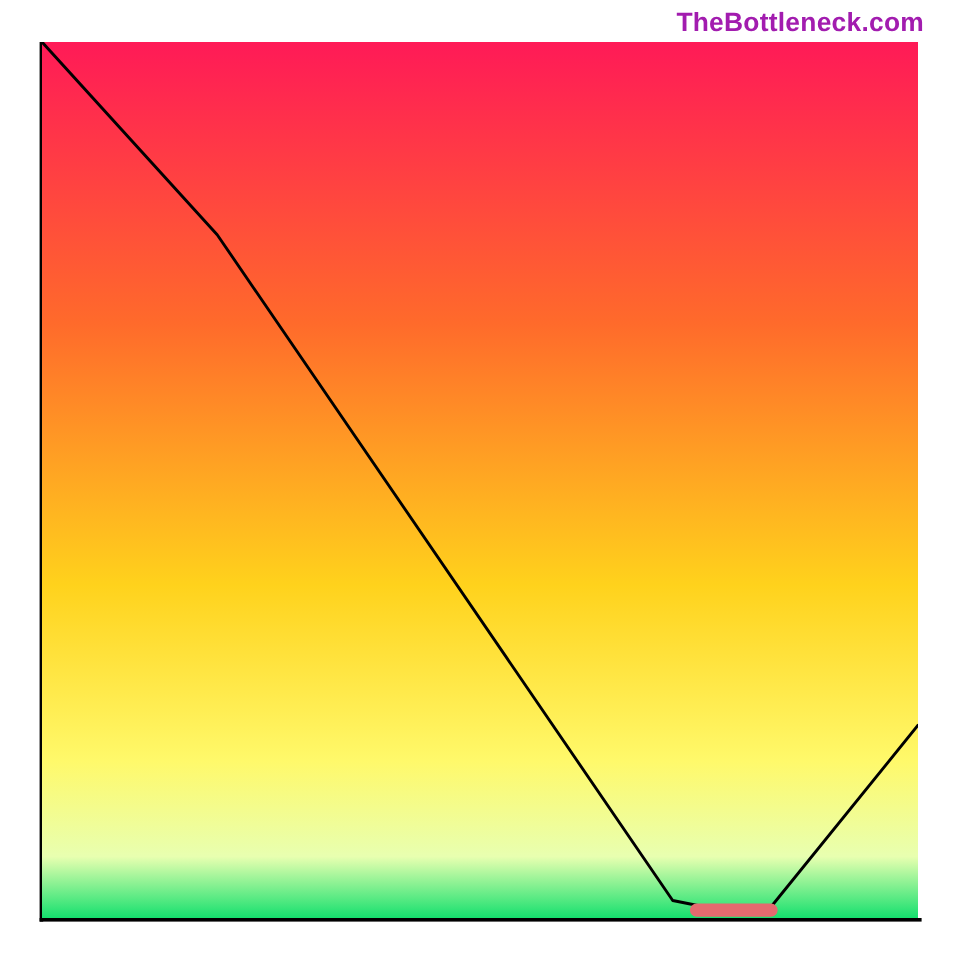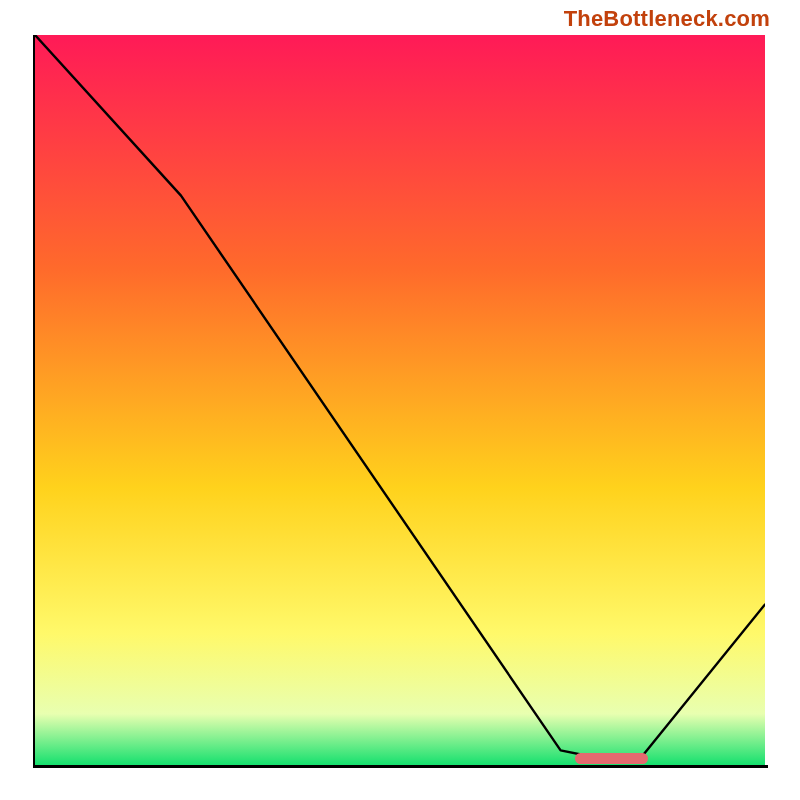--- a/index.html
+++ b/index.html
@@ -38,21 +38,21 @@
     width: 735px;
     height: 3px;
   }
   .watermark {
     position: absolute;
     top: 6px;
     right: 30px;
     font-family: Arial, Helvetica, sans-serif;
     font-size: 22px;
     font-weight: 600;
-    color: #c2410c;
+    color: #a21caf;
     letter-spacing: 0.2px;
   }
   svg.plot-svg {
     position: absolute;
     left: 0;
     top: 0;
     width: 730px;
     height: 730px;
   }
   .marker {

